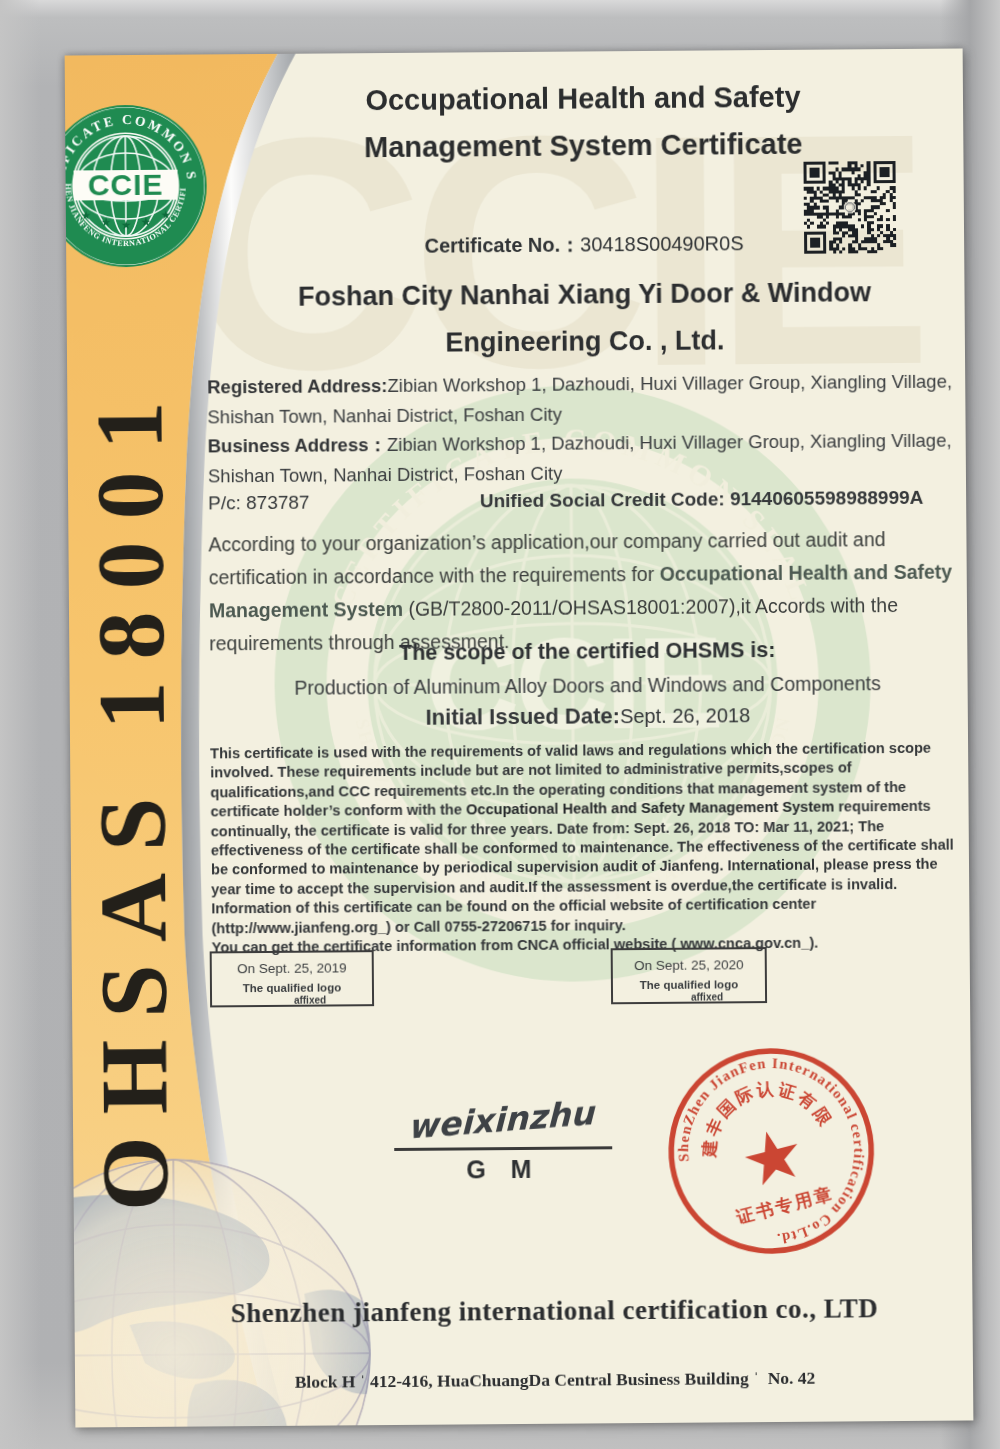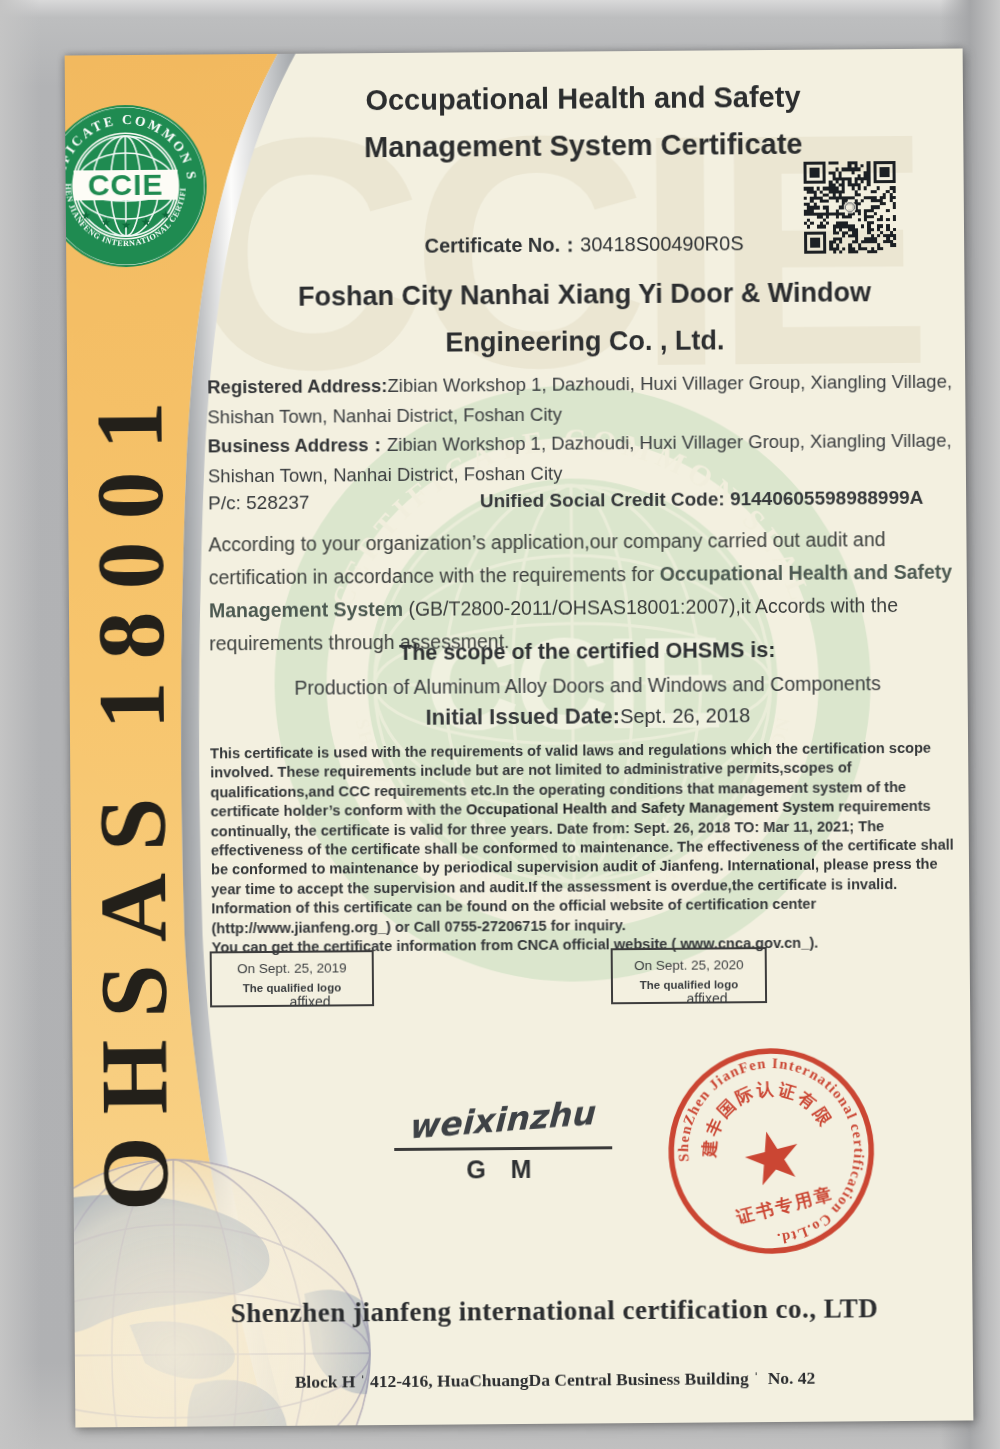--- a/index.html
+++ b/index.html
@@ -37,21 +37,21 @@
   .scopev{top:623px;left:0;width:100%;text-align:center;font-size:19.5px;color:#3b3e40;}
   .inidate{top:652px;left:0;width:100%;text-align:center;font-size:20px;color:#35383a;}
   .inidate .lbl{font-weight:bold;font-size:22px;}
   .fine{top:690px;left:0;width:100%;font-size:14.6px;line-height:19.4px;font-weight:bold;color:#35383a;}
   .fine p{margin:0;}
 
   .logobox{position:absolute;border:2px solid #3c3c3c;width:160px;height:52px;z-index:3;
     text-align:center;color:#3a3d3f;background:rgba(255,255,255,.0);}
   .logobox .d1{font-size:13.5px;margin-top:8px;}
   .logobox .d2{font-size:11.5px;font-weight:bold;margin-top:6px;}
-  .logobox .d2 .aff{font-size:14px;font-weight:normal;margin-left:36px;}
+  .logobox .d2 .aff{font-size:10px;font-weight:bold;margin-left:36px;}
   #box2019{left:138px;top:897px;}
   #box2020{left:539px;top:897px;width:152px;}
 
   .sig{position:absolute;left:300px;top:1048px;width:260px;text-align:center;z-index:3;}
   .sig .scrawl{font-family:"DejaVu Sans",sans-serif;font-style:italic;font-weight:bold;
     font-size:33px;color:#3e4246;transform:rotate(-4deg) skewX(-8deg);display:inline-block;letter-spacing:0px;}
   .sig .rule{border-top:3px solid #3a3a3a;width:218px;margin:8px auto 0 auto;}
   .sig .gm{font-size:25px;font-weight:bold;letter-spacing:9px;color:#2e3133;margin-top:5px;}
 
   .stamp{position:absolute;left:590px;top:993px;z-index:4;opacity:.93;mix-blend-mode:multiply;}
@@ -627,21 +627,21 @@
       <div>Foshan City Nanhai Xiang Yi Door &amp; Window</div>
       <div>Engineering Co. , Ltd.</div>
     </div>
 
     <div class="abs addr">
       <b>Registered Address:</b><span>Zibian Workshop 1, Dazhoudi, Huxi Villager Group, Xiangling Village, Shishan Town, Nanhai District, Foshan City</span><br>
       <b>Business Address：</b><span>Zibian Workshop 1, Dazhoudi, Huxi Villager Group, Xiangling Village, Shishan Town, Nanhai District, Foshan City</span>
     </div>
 
     <div class="abs pcrow">
-      <span>P/c: 528237</span>
+      <span>P/c: 873787</span>
       <span class="uscc">Unified Social Credit Code: 91440605598988999A</span>
     </div>
 
     <div class="abs para">
       <span>According to your organization’s application,our company carried out audit and certification in accordance with the requirements for </span><span class="grn">Occupational Health and Safety Management System </span><span>(GB/T2800-2011/OHSAS18001:2007),it Accords with the requirements through assessment.</span>
     </div>
 
     <div class="abs scopeh">The scope of the certified OHSMS is:</div>
     <div class="abs scopev">Production of Aluminum Alloy Doors and Windows and Components</div>
 

